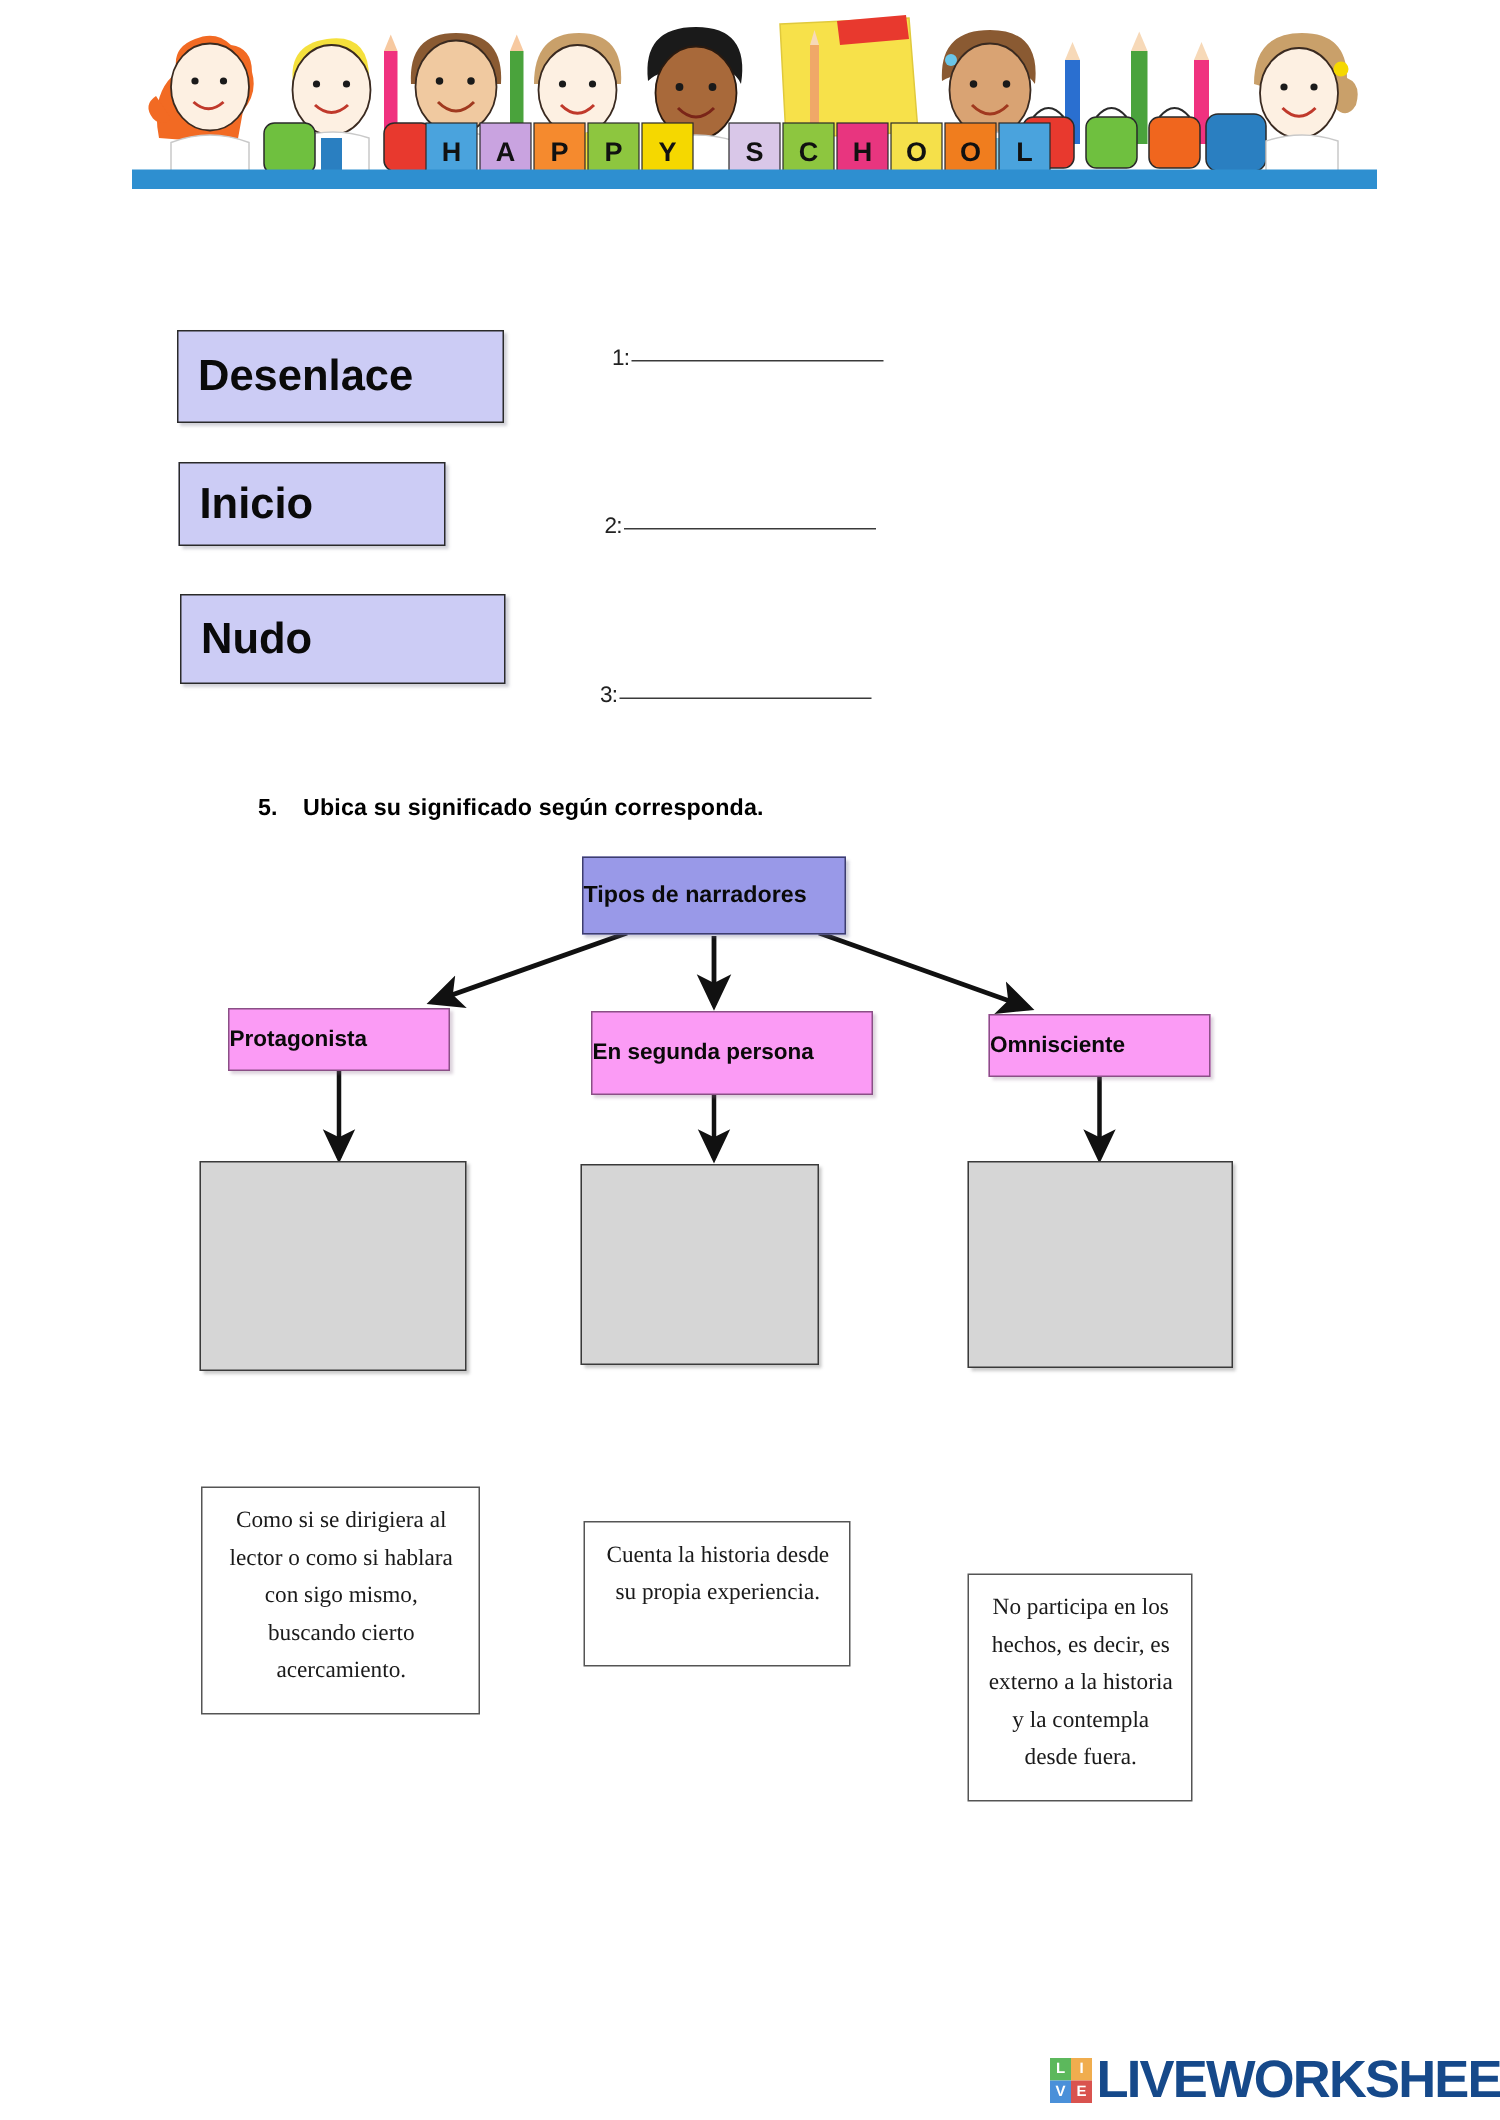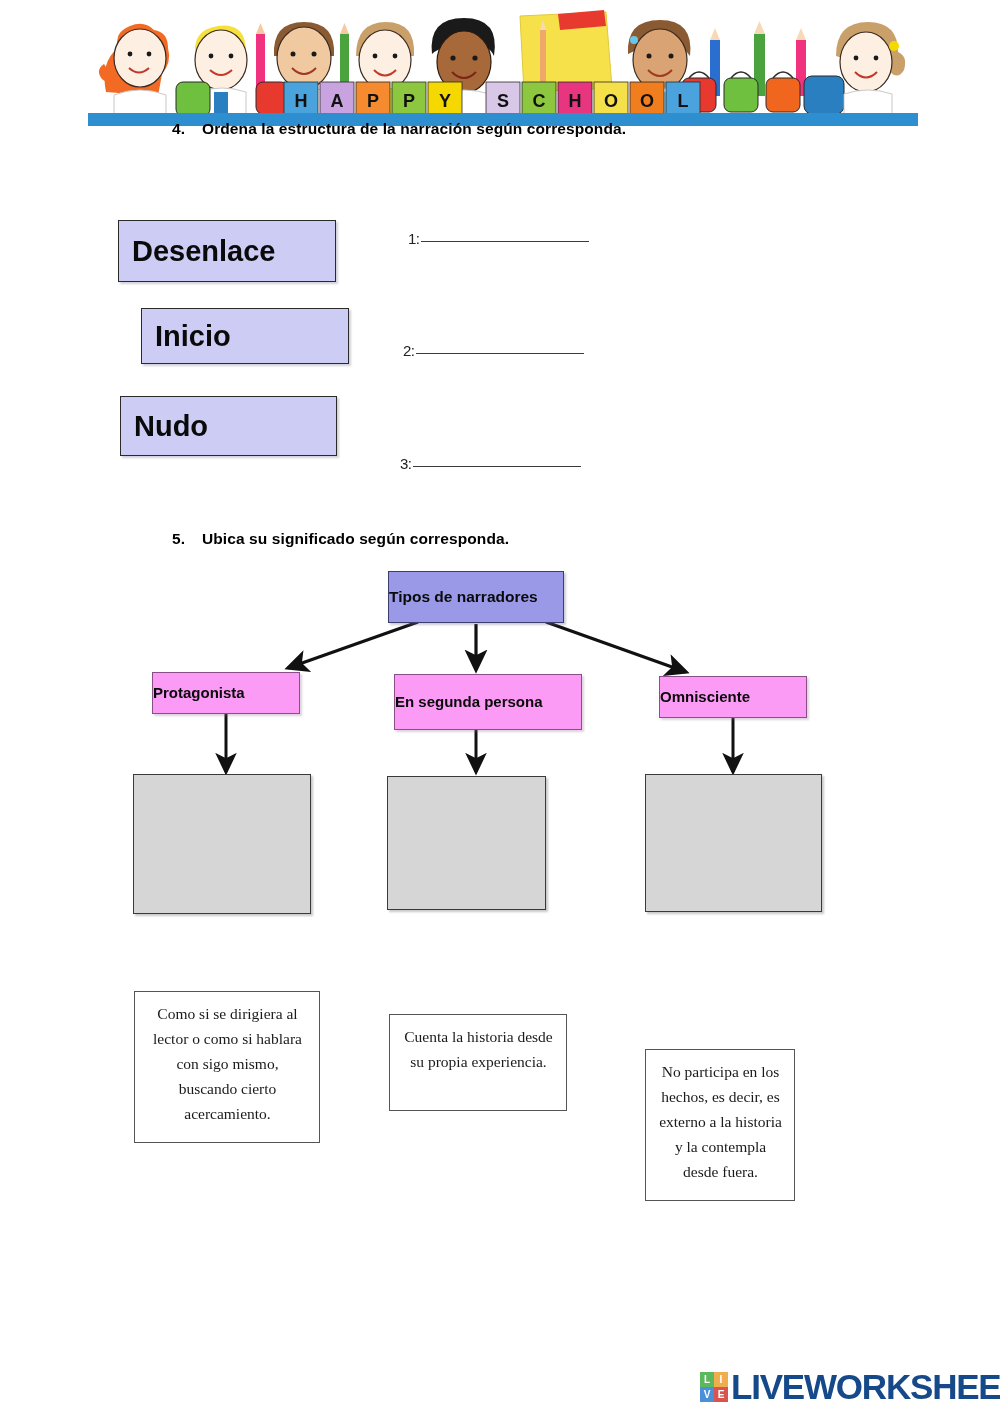--- a/index.html
+++ b/index.html
@@ -317,28 +317,25 @@
         <text x="559" y="107" font-family="Liberation Sans, sans-serif" font-size="18" font-weight="bold" fill="#111" text-anchor="middle">O</text>
         <rect x="578" y="82" width="34" height="34" fill="#4aa3dd" stroke="#2a2a2a" stroke-width="0.8"></rect>
         <text x="595" y="107" font-family="Liberation Sans, sans-serif" font-size="18" font-weight="bold" fill="#111" text-anchor="middle">L</text>
       </g>
 
       <rect x="0" y="113" width="830" height="13" fill="#2e8fd0"></rect>
       <rect x="0" y="126" width="830" height="2" fill="#ffffff"></rect>
     </svg>
   </div>
 
-  <div class="q-heading" style="left:172px; top:120px;">
-    <span class="q-num">4.</span><span>Ordena la estructura de la narración según corresponda.</span>
-  </div>
 
   <div class="word-box" style="left:118px; top:220px; width:218px; height:62px;">
     <span>Desenlace</span>
   </div>
-  <div class="word-box" style="left:119px; top:308px; width:208px; height:56px;margin-left:22px;">
+  <div class="word-box" style="left:119px; top:308px; width:178px; height:56px;">
     <span>Inicio</span>
   </div>
   <div class="word-box" style="left:120px; top:396px; width:217px; height:60px;">
     <span>Nudo</span>
   </div>
 
   <div class="ans-line" style="left:408px; top:230px;">
     <span class="lbl">1:</span><span class="rule"></span>
   </div>
   <div class="ans-line" style="left:403px; top:342px;">

